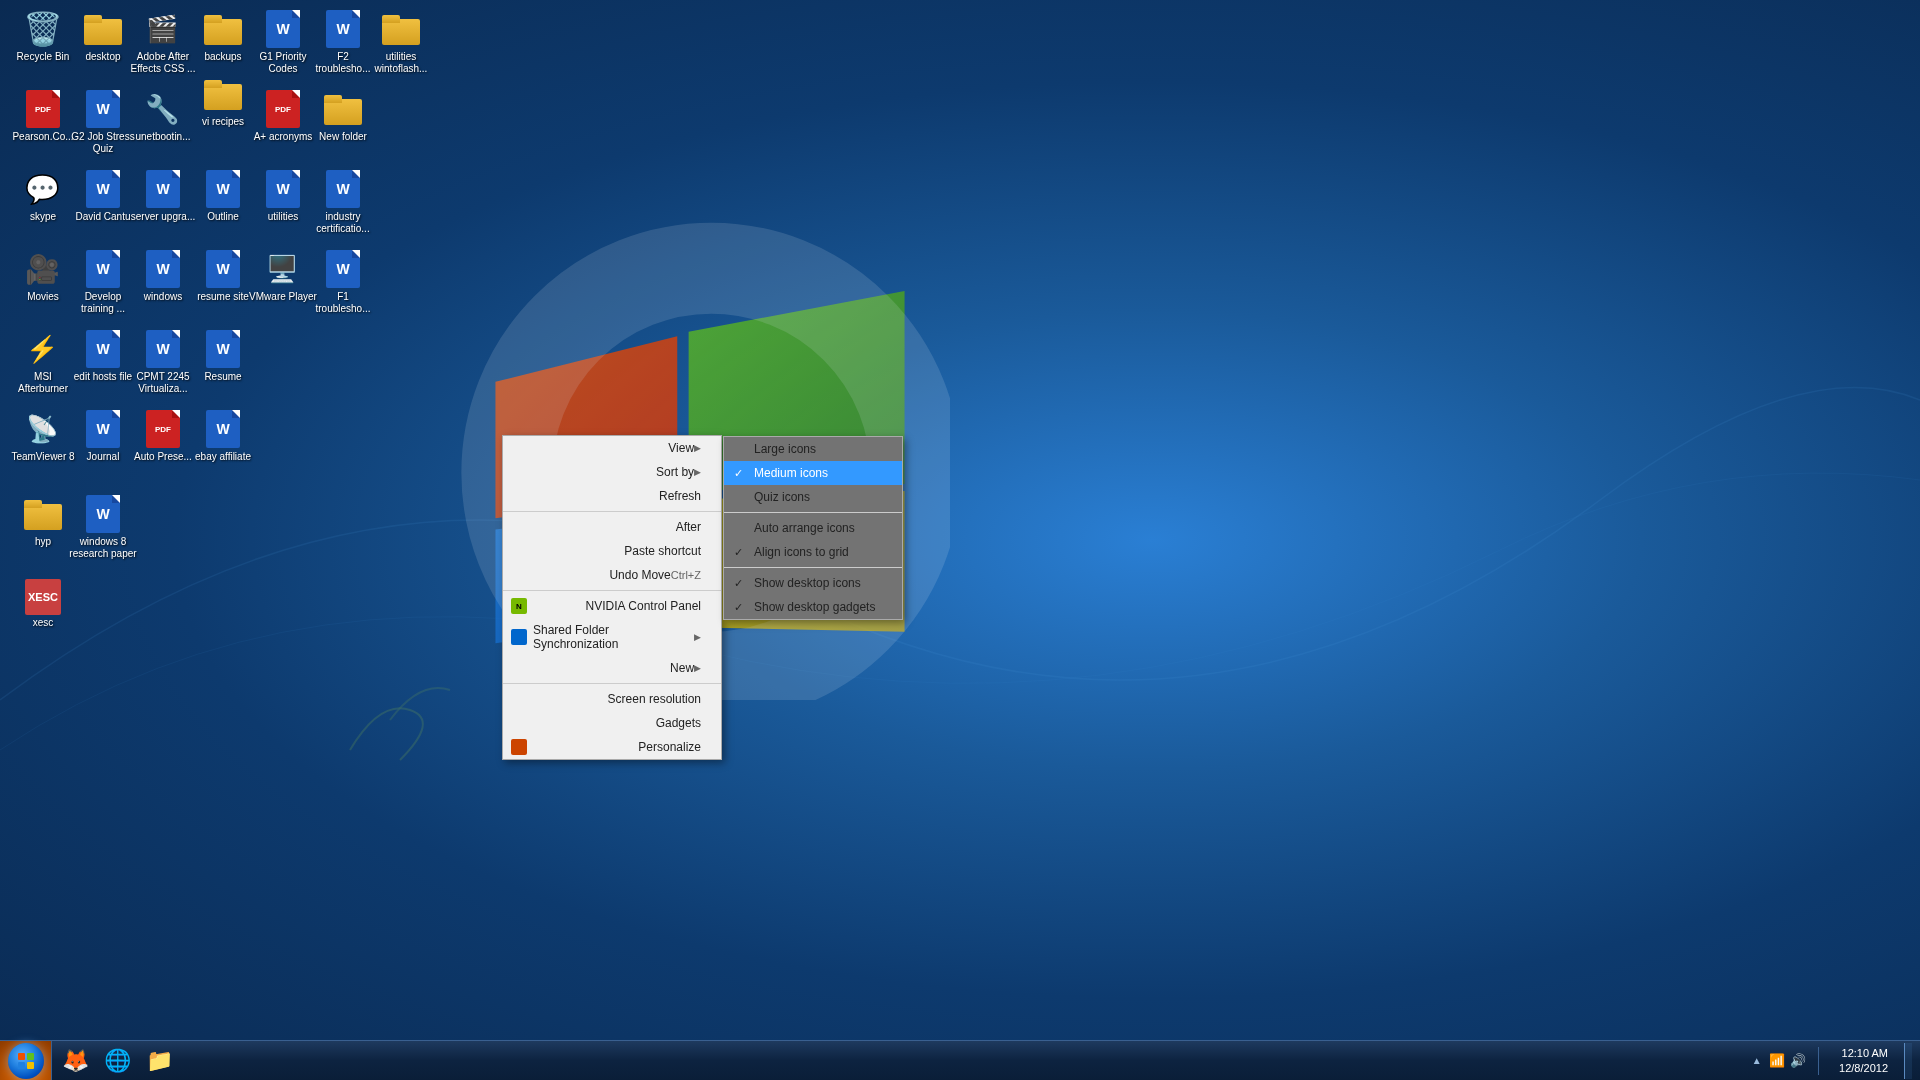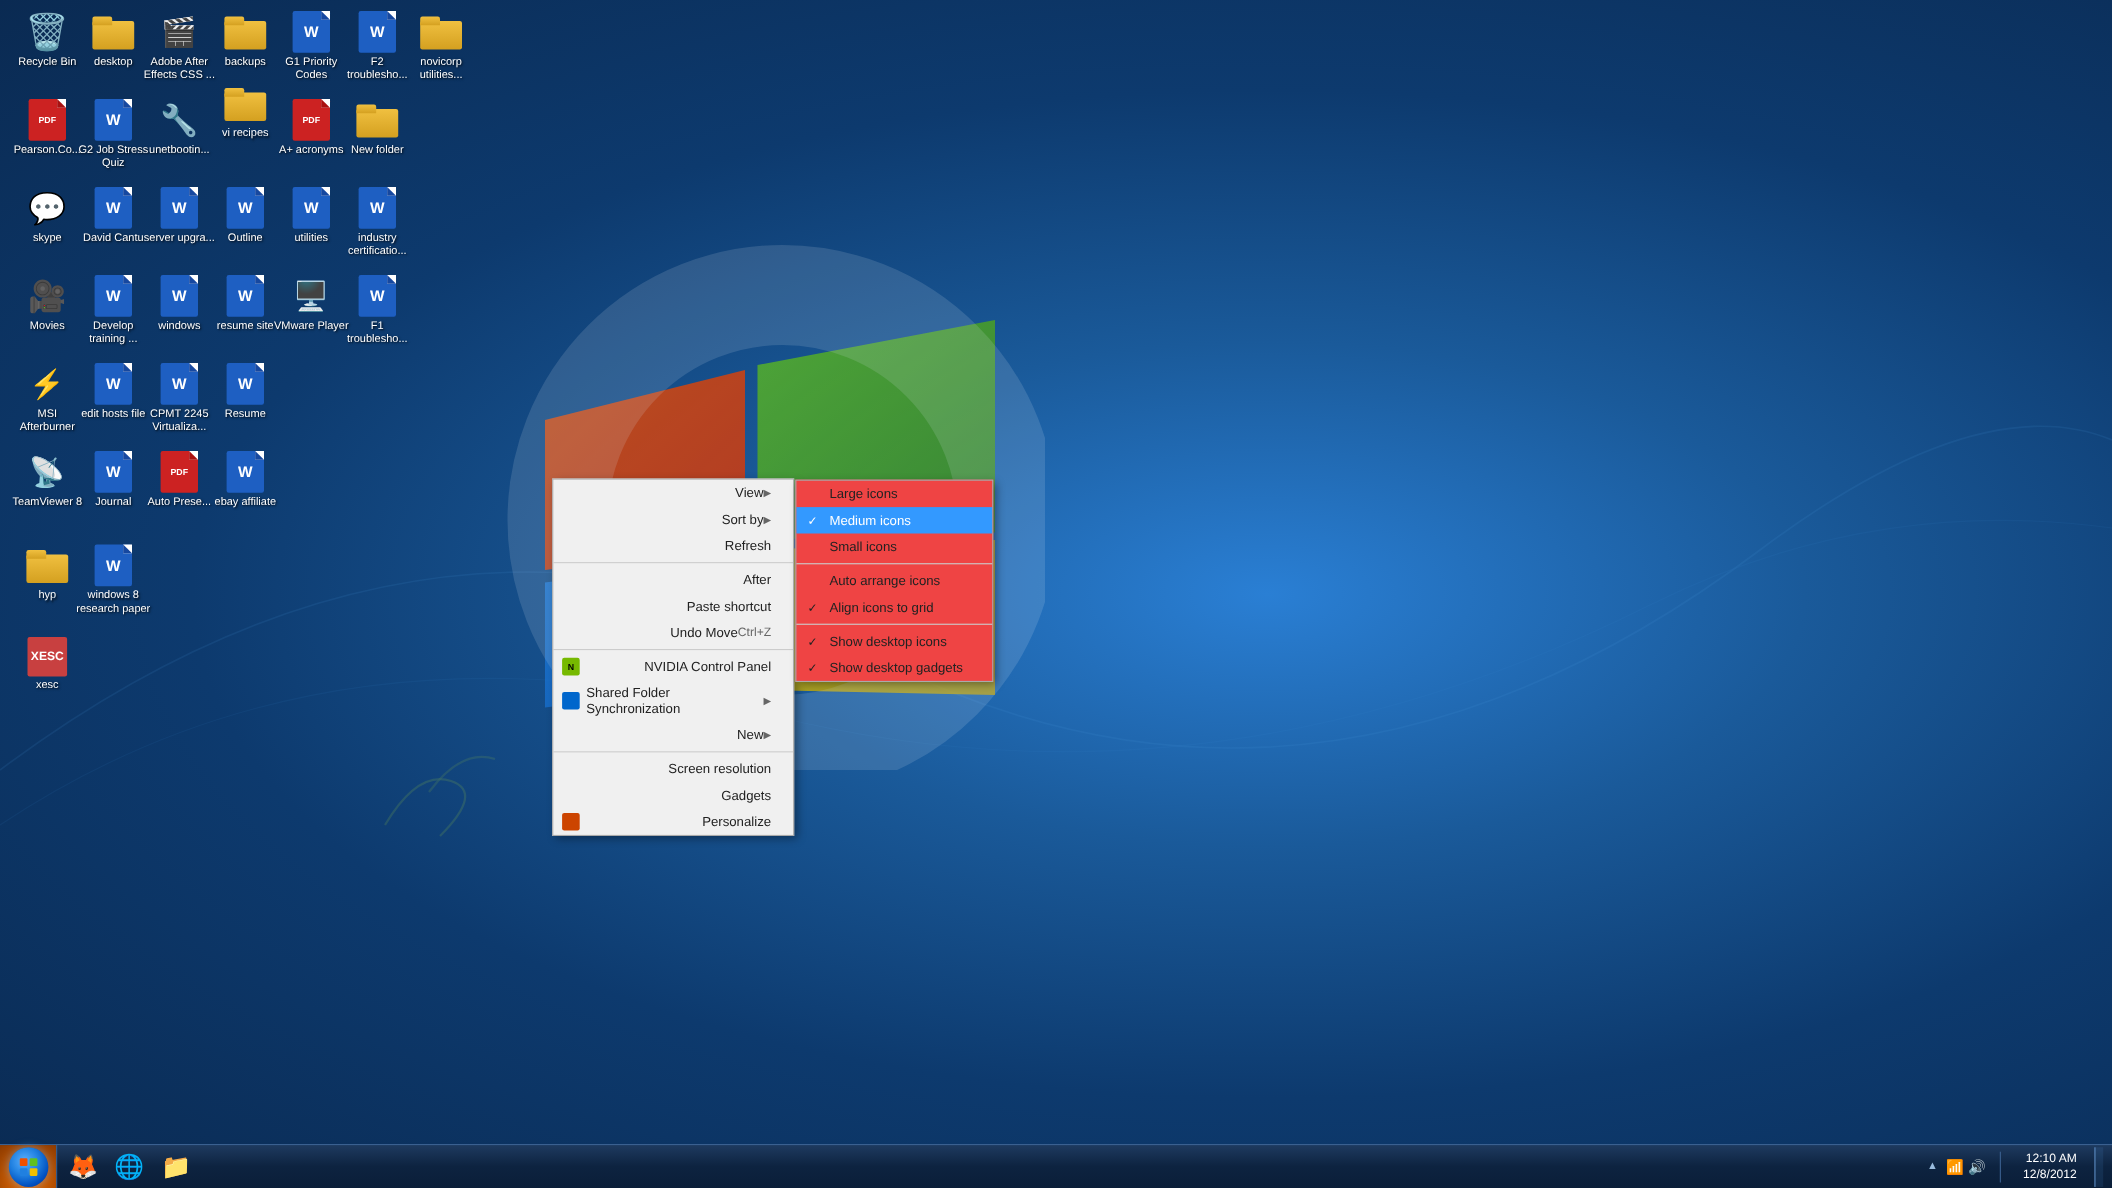--- a/index.html
+++ b/index.html
@@ -279,21 +279,21 @@
       color: #666;
       font-size: 11px;
     }
 
     
     .submenu {
       position: absolute;
       top: 0px;
       left: 220px;
       width: 180px;
-      background: #ef4444;
+      background: #737373;
       border: 1px solid #aaa;
       box-shadow: 3px 3px 8px rgba(0,0,0,0.4);
       z-index: 1001;
       font-size: 12px;
     }
 
     .submenu-item {
       padding: 5px 20px 5px 30px;
       cursor: pointer;
       display: flex;
@@ -450,21 +450,21 @@
     <div class="icon-item" style="top:5px;left:305px">
       <div class="icon-img">
         <div class="word-icon" style="font-size:14px;font-weight:bold">W</div>
       </div>
       <div class="icon-label">F2 troublesho...</div>
     </div>
     <div class="icon-item" style="top:5px;left:363px">
       <div class="icon-img">
         <div class="folder-icon"></div>
       </div>
-      <div class="icon-label">novicorp utilities...</div>
+      <div class="icon-label">utilities wintoflash...</div>
     </div>
 
     <div class="icon-item" style="top:85px;left:5px">
       <div class="icon-img">
         <div class="pdf-icon">PDF</div>
       </div>
       <div class="icon-label">Pearson.Co...</div>
     </div>
     <div class="icon-item" style="top:85px;left:65px">
       <div class="icon-img">
@@ -637,21 +637,21 @@
       </div>
 
       <div class="submenu" style="top:0px">
         <div class="submenu-item">
           <span>Large icons</span>
         </div>
         <div class="submenu-item active" style="background:#3399ff;color:white;">
           <span>Medium icons</span>
         </div>
         <div class="submenu-item">
-          <span>Small icons</span>
+          <span>Quiz icons</span>
         </div>
         <div class="submenu-separator"></div>
         <div class="submenu-item">
           <span>Auto arrange icons</span>
         </div>
         <div class="submenu-item active">
           <span>Align icons to grid</span>
         </div>
         <div class="submenu-separator"></div>
         <div class="submenu-item active">

